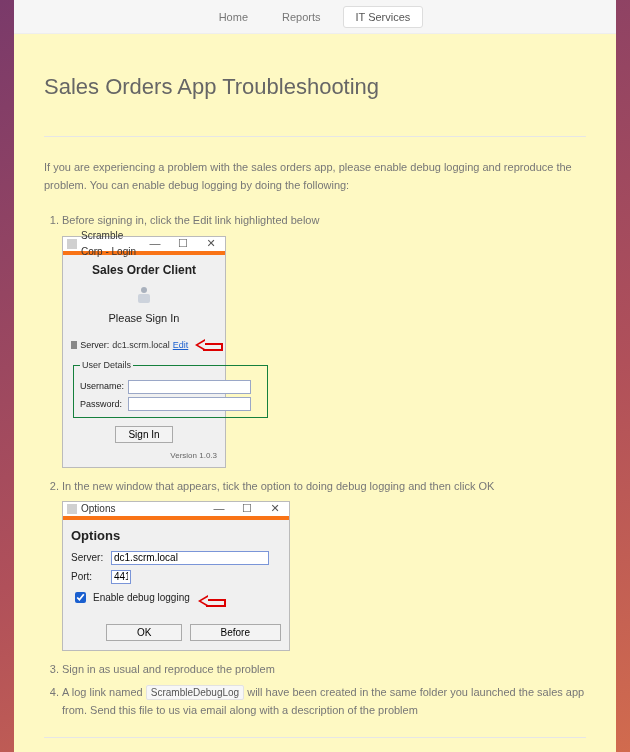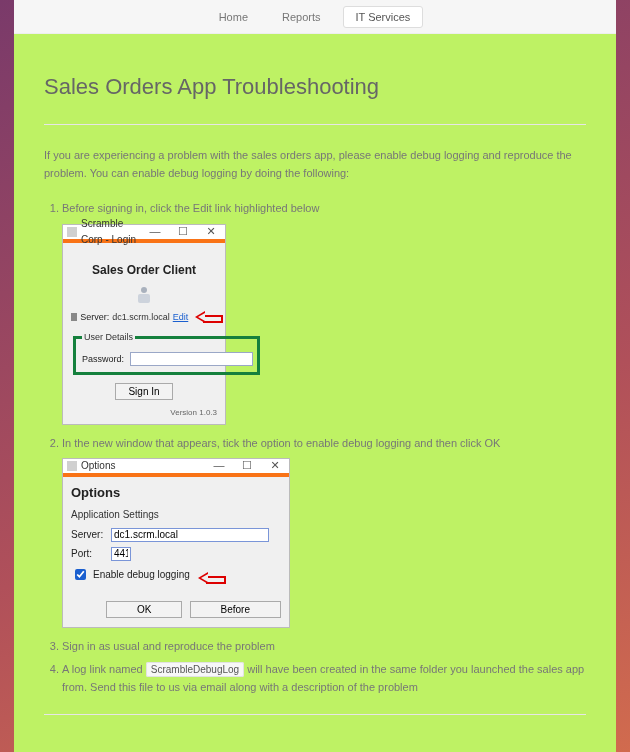--- a/index.html
+++ b/index.html
@@ -5,21 +5,21 @@
   * { box-sizing: border-box; }
   html, body { margin: 0; padding: 0; }
   body {
     font-family: -apple-system, BlinkMacSystemFont, "Segoe UI", Helvetica, Arial, sans-serif;
     background: linear-gradient(160deg, #7a3a6a 0%, #b0505a 60%, #d16b4e 100%);
     width: 630px;
     height: 752px;
     overflow: hidden;
   }
   .page {
-    background: #bef264;
+    background: #fef9c3;
     margin: 0 14px;
     height: 100%;
     position: relative;
   }
   .top-nav {
     background: #f6f6f6;
     height: 34px;
     border-bottom: 1px solid #eee;
     display: flex;
     align-items: center;
@@ -39,21 +39,21 @@
     color: #555;
   }
   .content {
     padding: 40px 30px 20px 30px;
     color: #555;
   }
   h1.page-title {
     font-weight: 300;
     font-size: 22px;
     color: #666;
-    margin: 0 0 24px 0;
+    margin: 0 0 36px 0;
   }
   hr.sep {
     border: none;
     border-top: 1px solid #e6e6e6;
     margin: 0 0 22px 0;
   }
   .intro {
     font-size: 11px;
     color: #777;
     line-height: 1.6;
@@ -96,21 +96,21 @@
   }
   .titlebar .tb-icon {
     width: 10px; height: 10px;
     background: #d0d0d0; margin-right: 4px;
   }
   .titlebar .tb-title { flex: 1; color: #333; }
   .titlebar .tb-btn {
     width: 28px; text-align: center; color: #555; font-size: 11px;
   }
   .login-win { width: 164px; }
-  .login-body { padding: 6px 8px 4px 8px; position: relative; margin-top: 12px; }
+  .login-body { padding: 6px 8px 4px 8px; position: relative; }
   .login-body .app-title {
     text-align: center; font-weight: bold; font-size: 12px; margin-bottom: 4px;
   }
   .login-body .avatar {
     width: 22px; height: 22px; margin: 0 auto 4px auto;
     display: flex; align-items: center; justify-content: center;
   }
   .login-body .please {
     text-align: center; font-size: 11px; margin-bottom: 10px;
   }
@@ -133,21 +133,21 @@
     border-bottom: 6px solid transparent;
     border-right: 10px solid #d00;
   }
   .red-arrow-r .head-in {
     position: absolute; left: 3px; top: 1px;
     border-top: 4px solid transparent;
     border-bottom: 4px solid transparent;
     border-right: 7px solid #f0f0f0;
   }
   fieldset.user-details {
-    border: 3px solid #15803d; font-size: 9px; padding: 4px 4px 6px 6px; margin-bottom: 8px;
+    border: 1px solid #15803d; font-size: 9px; padding: 4px 16px 6px 6px; margin-bottom: 8px;
   }
   fieldset.user-details legend { font-size: 9px; padding: 0 2px; color: #333; }
   .field-row { display: flex; align-items: center; gap: 4px; margin-top: 3px; }
   .field-row label { width: 44px; font-size: 9px; }
   .field-row input {
     flex: 1; height: 14px; border: 1px solid #9aa7c7; background: #fff; font-size: 9px;
   }
   .signin-row { text-align: center; margin-bottom: 6px; }
   .btn {
     font-size: 10px; background: #f3f3f3; border: 1px solid #aaa;
@@ -204,60 +204,64 @@
             <span class="tb-btn">✕</span>
           </div>
           <div class="login-body">
             <div class="app-title">Sales Order Client</div>
             <div class="avatar">
               <svg width="20" height="20" viewBox="0 0 20 20">
                 <rect x="7" y="2" width="6" height="6" rx="3" fill="#a9b1bd"></rect>
                 <rect x="4" y="9" width="12" height="9" rx="2" fill="#cdd3dc"></rect>
               </svg>
             </div>
+            <div class="please">Please Sign In</div>
             <div class="server-row">
               <span class="srv-icon"></span>
               <span>Server:</span>
               <span class="srv-val">dc1.scrm.local</span>
               <span class="edit-link">Edit</span>
               <span class="red-arrow-r">
                 <span class="head"></span>
                   <span class="head-in"></span>
               </span>
             </div>
             <fieldset class="user-details">
               <legend>User Details</legend>
               <div class="field-row">
+                <label>Username:</label>
+                <input type="text" style="">
+              </div>
+              <div class="field-row">
                 <label>Password:</label>
                 <input type="password" style="">
               </div>
             </fieldset>
             <div class="signin-row">
               <button class="btn">Sign In</button>
             </div>
             <div class="version">Version 1.0.3</div>
           </div>
         </div>
       </li>
 
       <li>
-        <span>In the new window that appears, tick the option to enable debug logging and then click OK</span>
+        <span>In the new window that appears, tick the option to doing debug logging and then click OK</span>
 
         
         <div class="win options-win">
           <div class="titlebar">
             <span class="tb-icon"></span>
             <span class="tb-title">Options</span>
             <span class="tb-btn">—</span>
             <span class="tb-btn">☐</span>
             <span class="tb-btn">✕</span>
           </div>
           <div class="options-body">
             <h3>Options</h3>
-            <div class="app-settings">Application Settings</div>
             <div class="opt-row">
               <label>Server:</label>
               <input class="txt srv" type="text" value="dc1.scrm.local" style="">
             </div>
             <div class="opt-row">
               <label>Port:</label>
               <input class="txt port" type="text" value="4411" style="">
             </div>
             <div class="chk-row">
               <input type="checkbox" checked="" style="">

